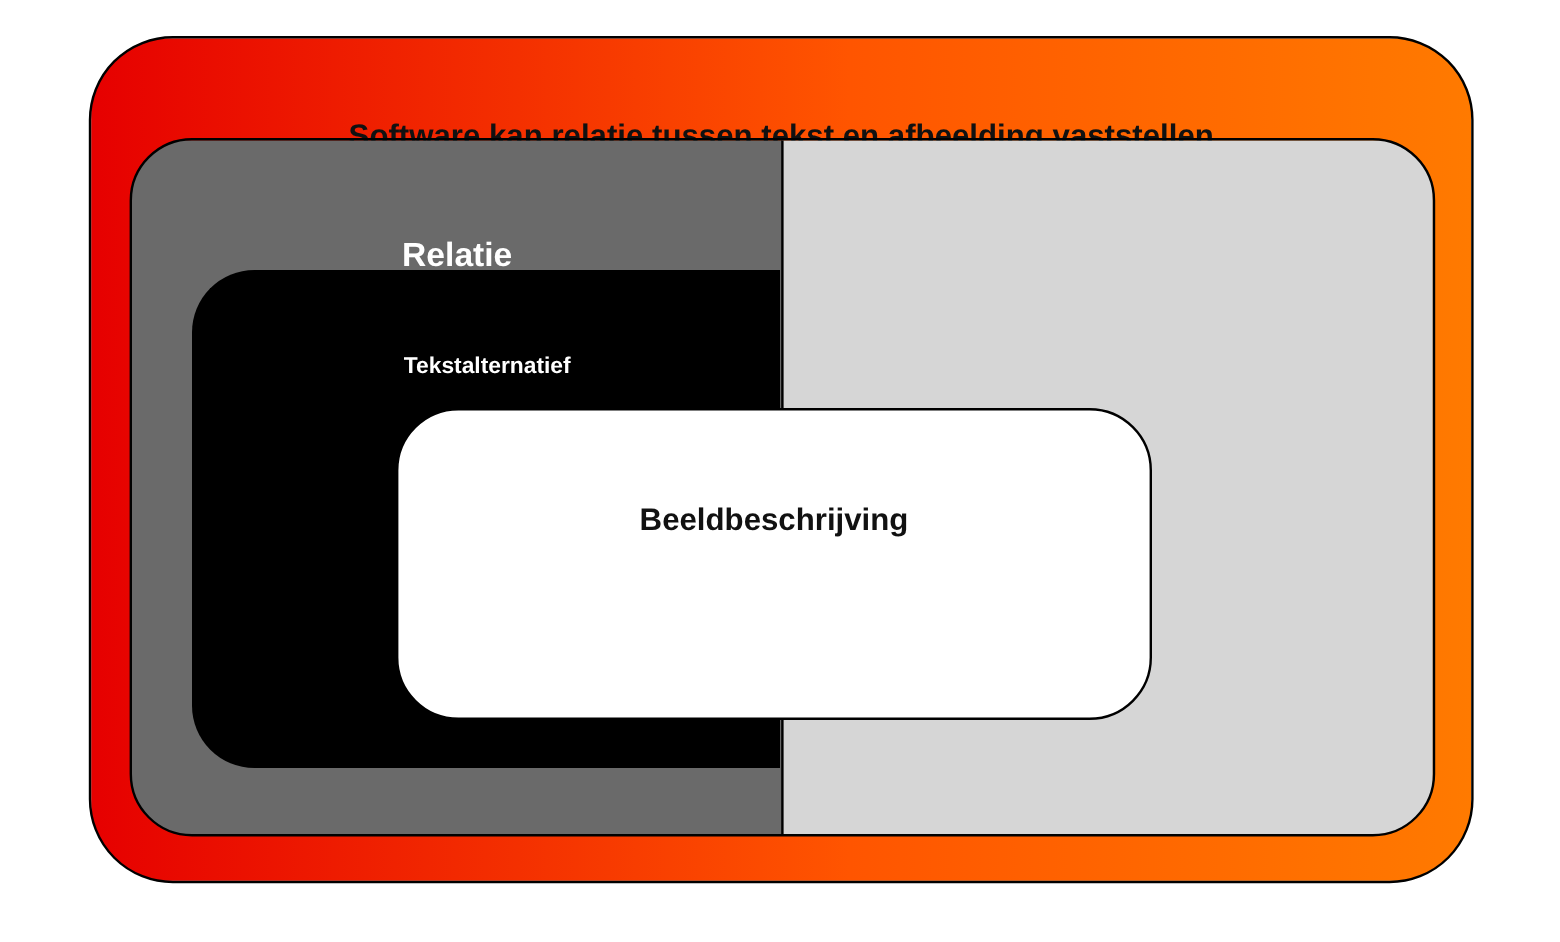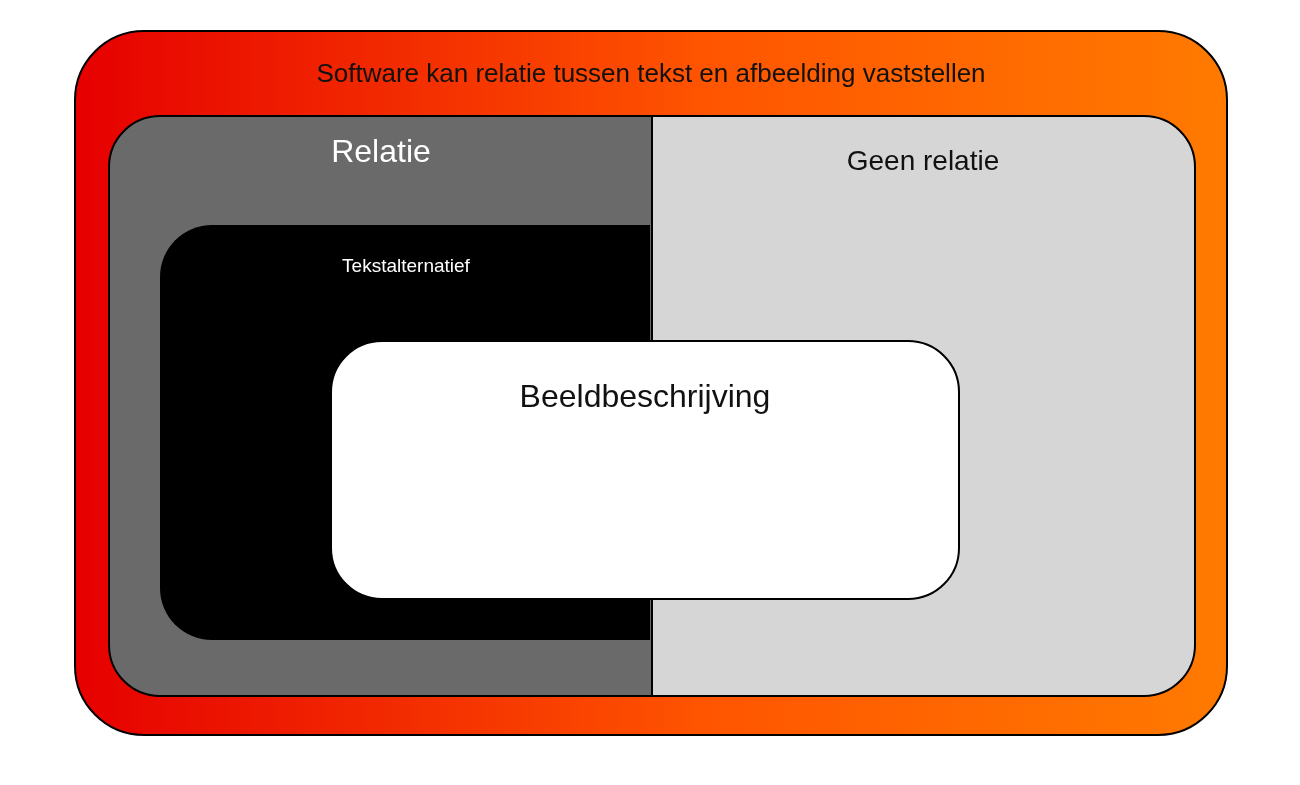--- a/index.html
+++ b/index.html
@@ -15,23 +15,24 @@
     width: 1300px;
     height: 785px;
   }
   .box {
     position: absolute;
     box-sizing: border-box;
     border: 2px solid #000;
   }
   .label {
     position: absolute;
-    font-weight: 400;
+    font-weight: 700;
     text-align: center;
     white-space: nowrap;
+    margin-top: 40px;
   }
 
   
   .lvl0 {
     left: 74px;
     top: 30px;
     width: 1154px;
     height: 706px;
     border-radius: 70px;
     background: linear-gradient(90deg, #e60000 0%, #ff5500 55%, #ff7a00 100%);
@@ -58,22 +59,22 @@
     left: 50%;
     top: 0;
     bottom: 0;
     width: 2px;
     margin-left: -1px;
     background: #000;
   }
   .lvl1 .label-left {
     left: 0;
     width: 50%;
-    top: 16px;
-    font-size: 32px;
+    top: 40px;
+    font-size: 28px;
     color: #fff;
   }
   .lvl1 .label-right {
     left: 50%;
     width: 50%;
     top: 28px;
     font-size: 28px;
     color: #111;
   }
 
@@ -104,37 +105,36 @@
     top: 340px;
     width: 630px;
     height: 260px;
     border-radius: 52px;
     background: #fff;
   }
   .lvl3 .label {
     width: 100%;
     top: 36px;
     left: 0;
-    font-size: 32px;
+    font-size: 26px;
     color: #111;
   }
 </style>
 </head>
 <body>
 
 <div class="canvas">
 
   <div class="box lvl0">
     <div class="label">Software kan relatie tussen tekst en afbeelding vaststellen</div>
   </div>
 
   <div class="box lvl1">
     <div class="divider"></div>
     <div class="label label-left">Relatie</div>
-    <div class="label label-right">Geen relatie</div>
   </div>
 
   <div class="box lvl2">
     <div class="label">Tekstalternatief</div>
   </div>
 
   <div class="box lvl3">
     <div class="label">Beeldbeschrijving</div>
   </div>
 

